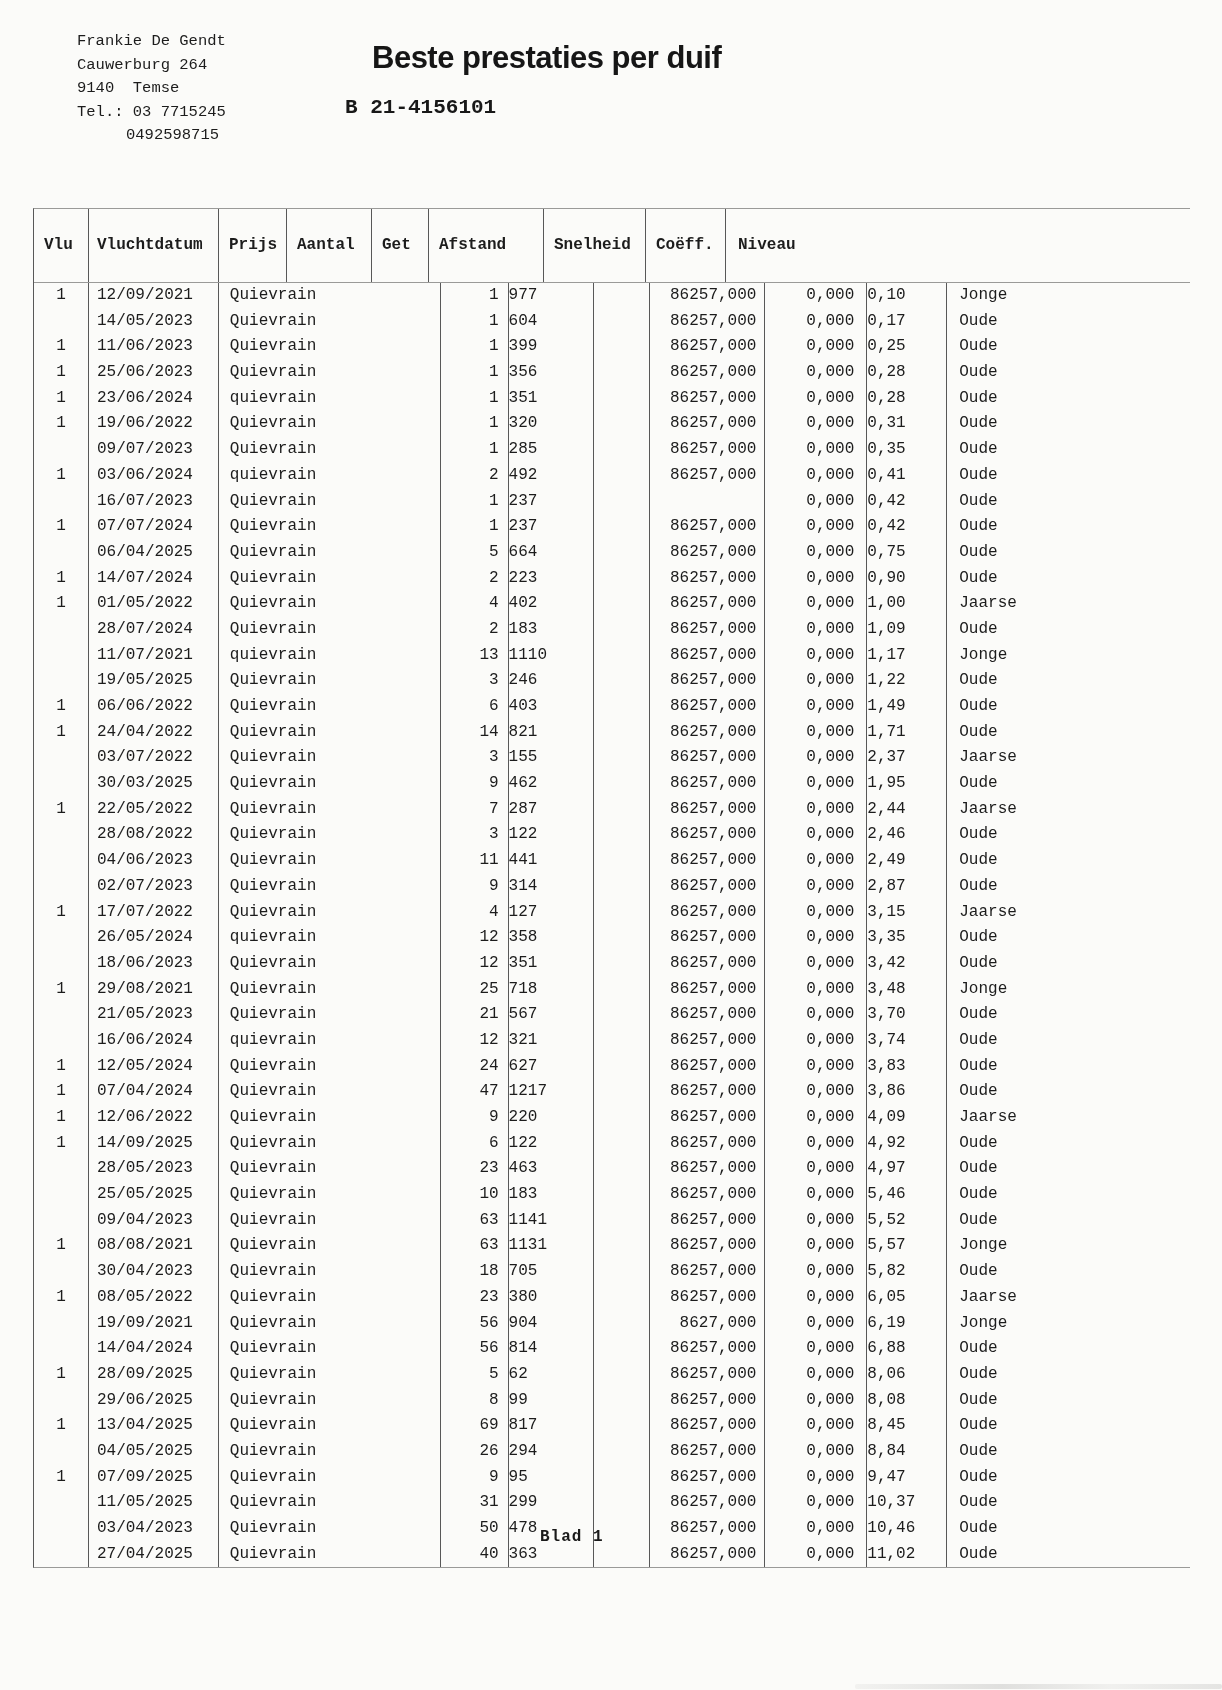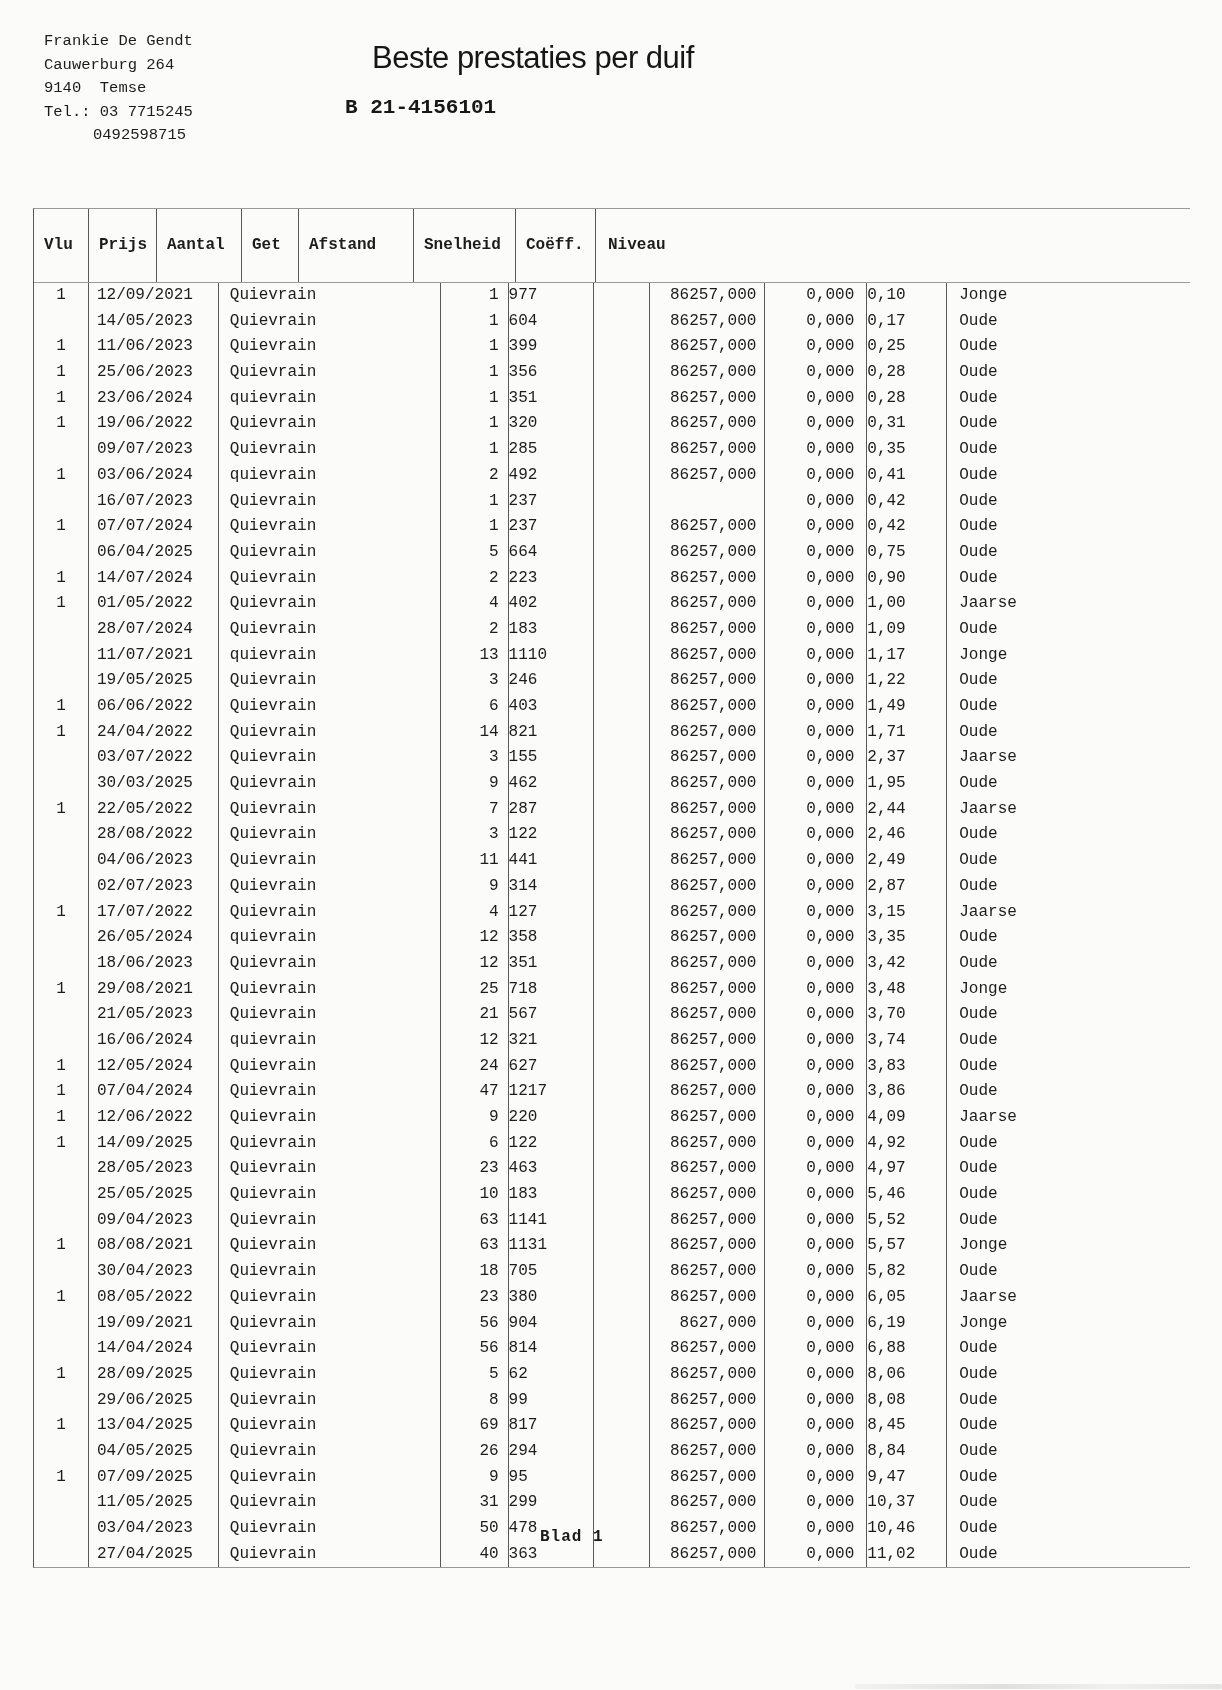--- a/index.html
+++ b/index.html
@@ -10,27 +10,27 @@
     font-family: "Liberation Mono", "DejaVu Sans Mono", monospace;
     color: #1c1c1c;
     overflow: hidden;
   }
 
   
   .sender {
     position: absolute; left: 44px; top: 30px;
     font-size: 15.5px; line-height: 23.5px;
   }
-  .sender-line { white-space: pre; }
+  .sender-line { white-space: pre; margin-left: 33px; }
   .sender-mobile { padding-left: 49px; }
 
   .report-title {
     position: absolute; left: 372px; top: 40px;
     font-family: "Liberation Sans", "DejaVu Sans", sans-serif;
-    font-size: 31px; font-weight: 400; letter-spacing: -0.5px;
+    font-size: 31px; font-weight: 700; letter-spacing: -0.5px;
     color: #161616;
   }
   .ring-number {
     position: absolute; left: 345px; top: 96px;
     font-size: 21px; font-weight: 700; white-space: pre;
     color: #181818;
   }
 
   
   .rtable {
@@ -97,20 +97,21 @@
   <div class="sender-line sender-mobile">0492598715</div>
 </div>
 
 <div class="report-title">Beste prestaties per duif</div>
 
 <div class="ring-number">B 21-4156101</div>
 
 <div class="rtable">
   <div class="hrow">
       <div class="cell hcell c0">Vlu</div>
+      <div class="cell hcell c1">Vluchtdatum</div>
       <div class="cell hcell c3">Prijs</div>
       <div class="cell hcell c4">Aantal</div>
       <div class="cell hcell c5">Get</div>
       <div class="cell hcell c6">Afstand</div>
       <div class="cell hcell c7">Snelheid</div>
       <div class="cell hcell c8">Coëff.</div>
       <div class="cell hcell c9">Niveau</div>
     </div>
   <div>
       <div class="trow">

